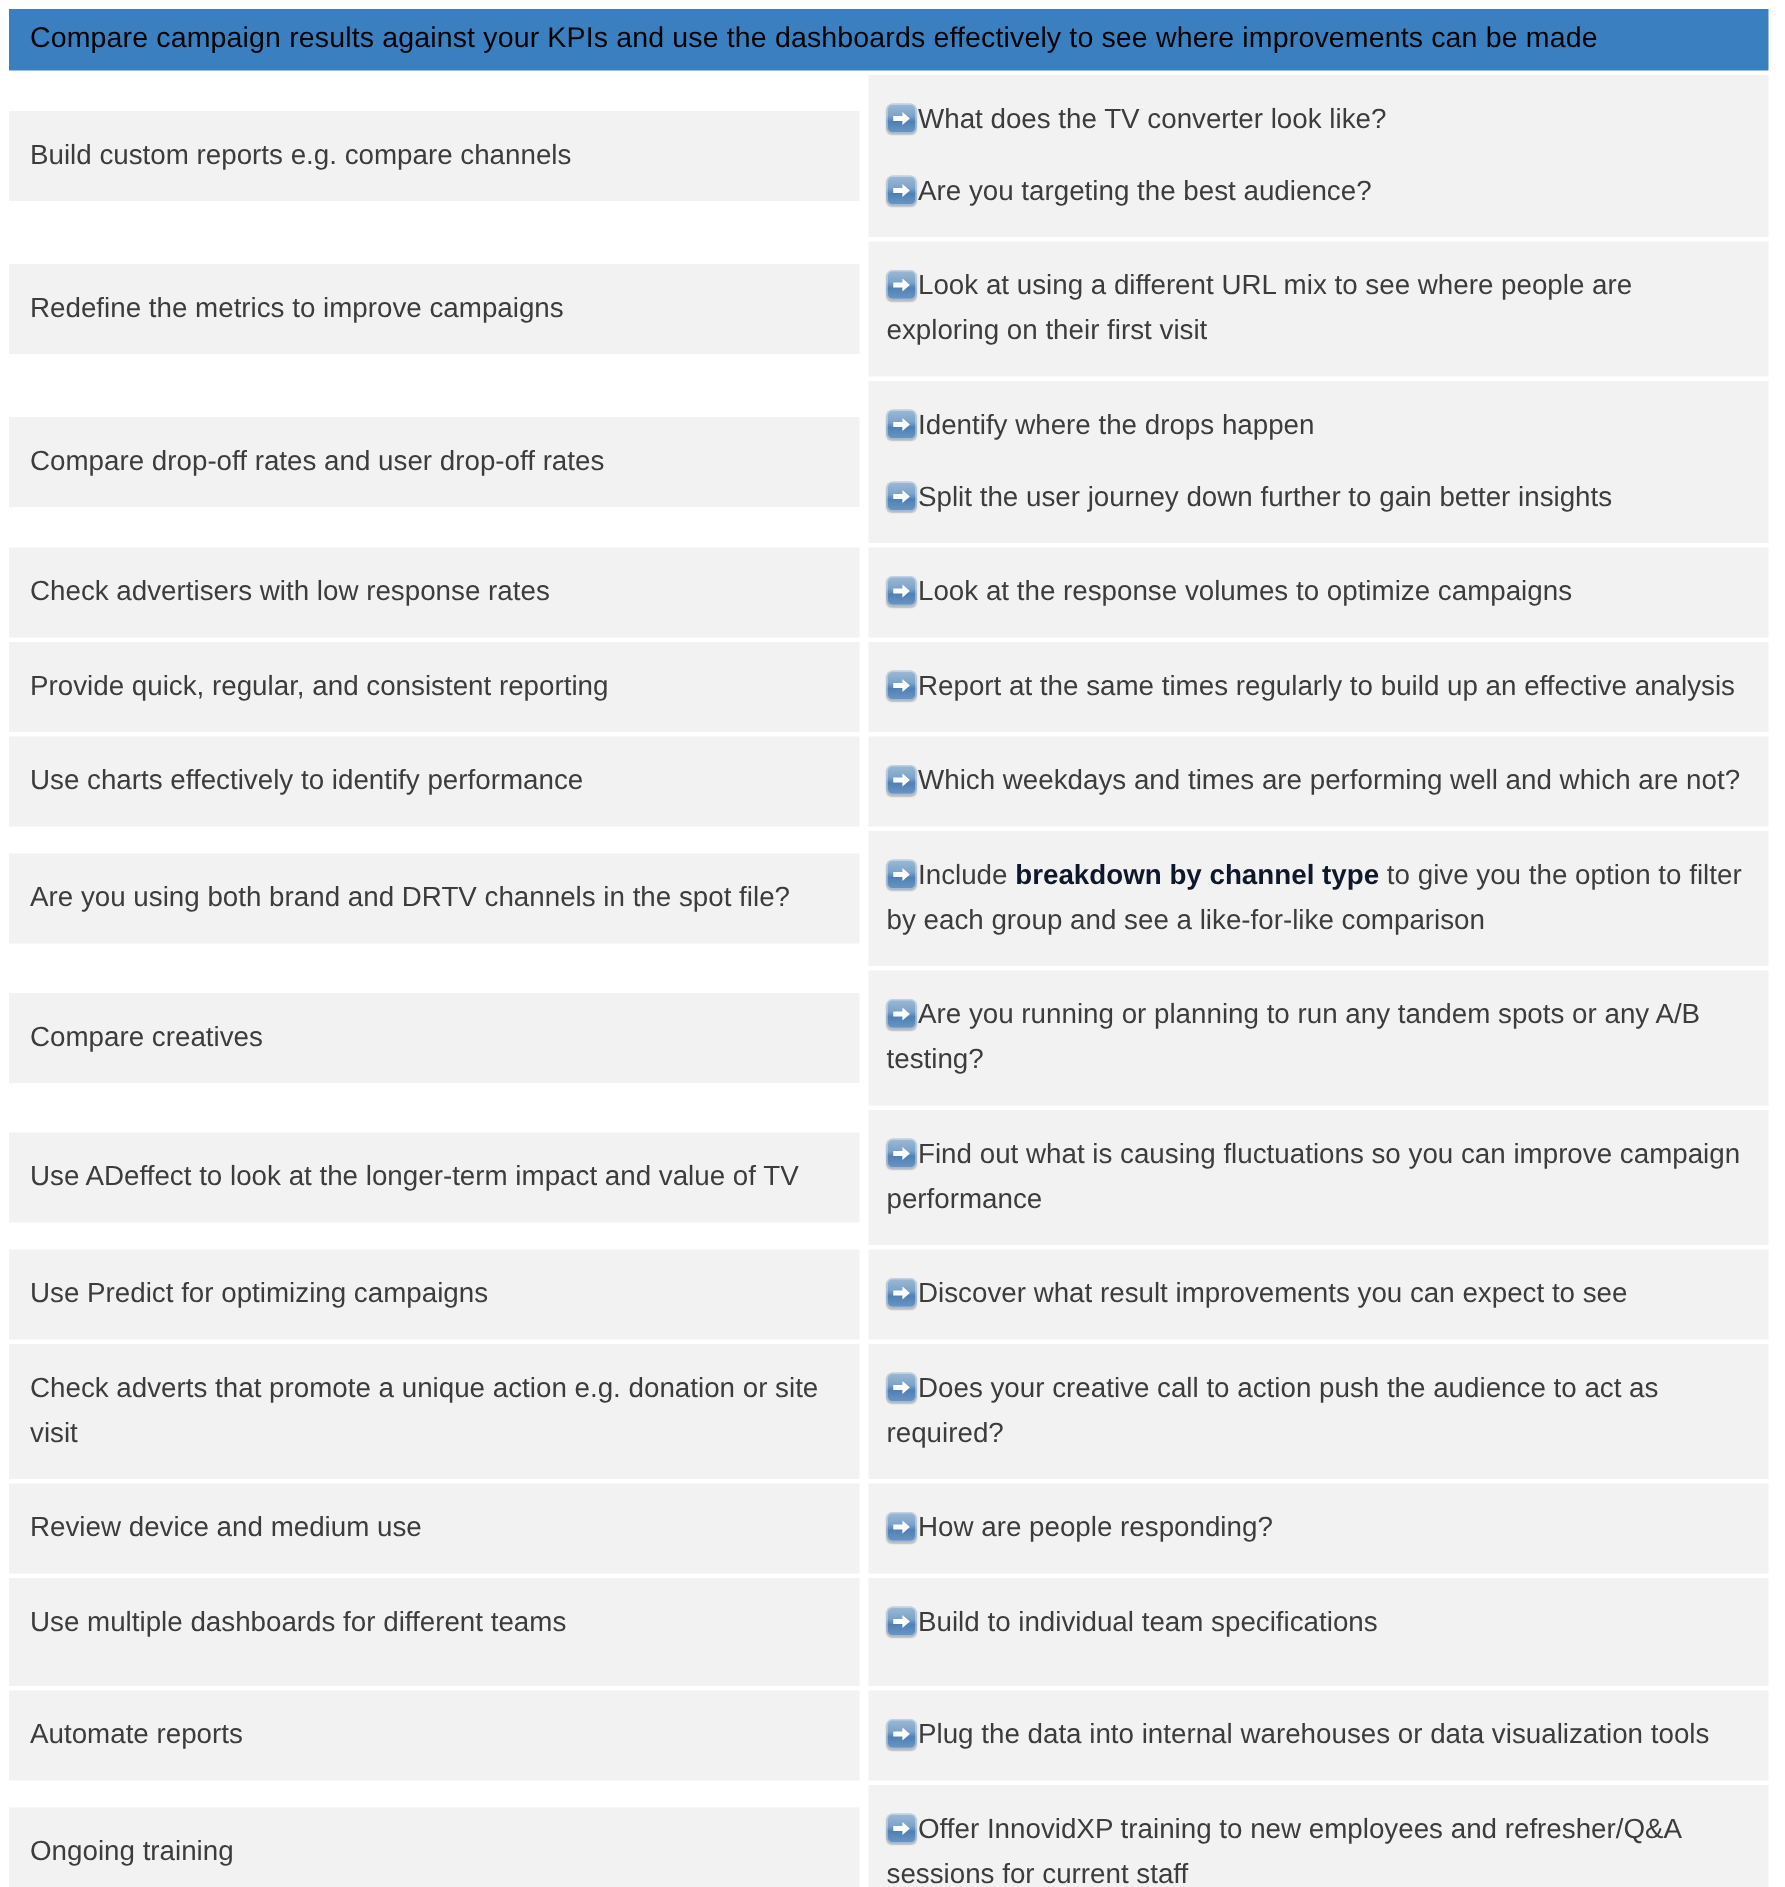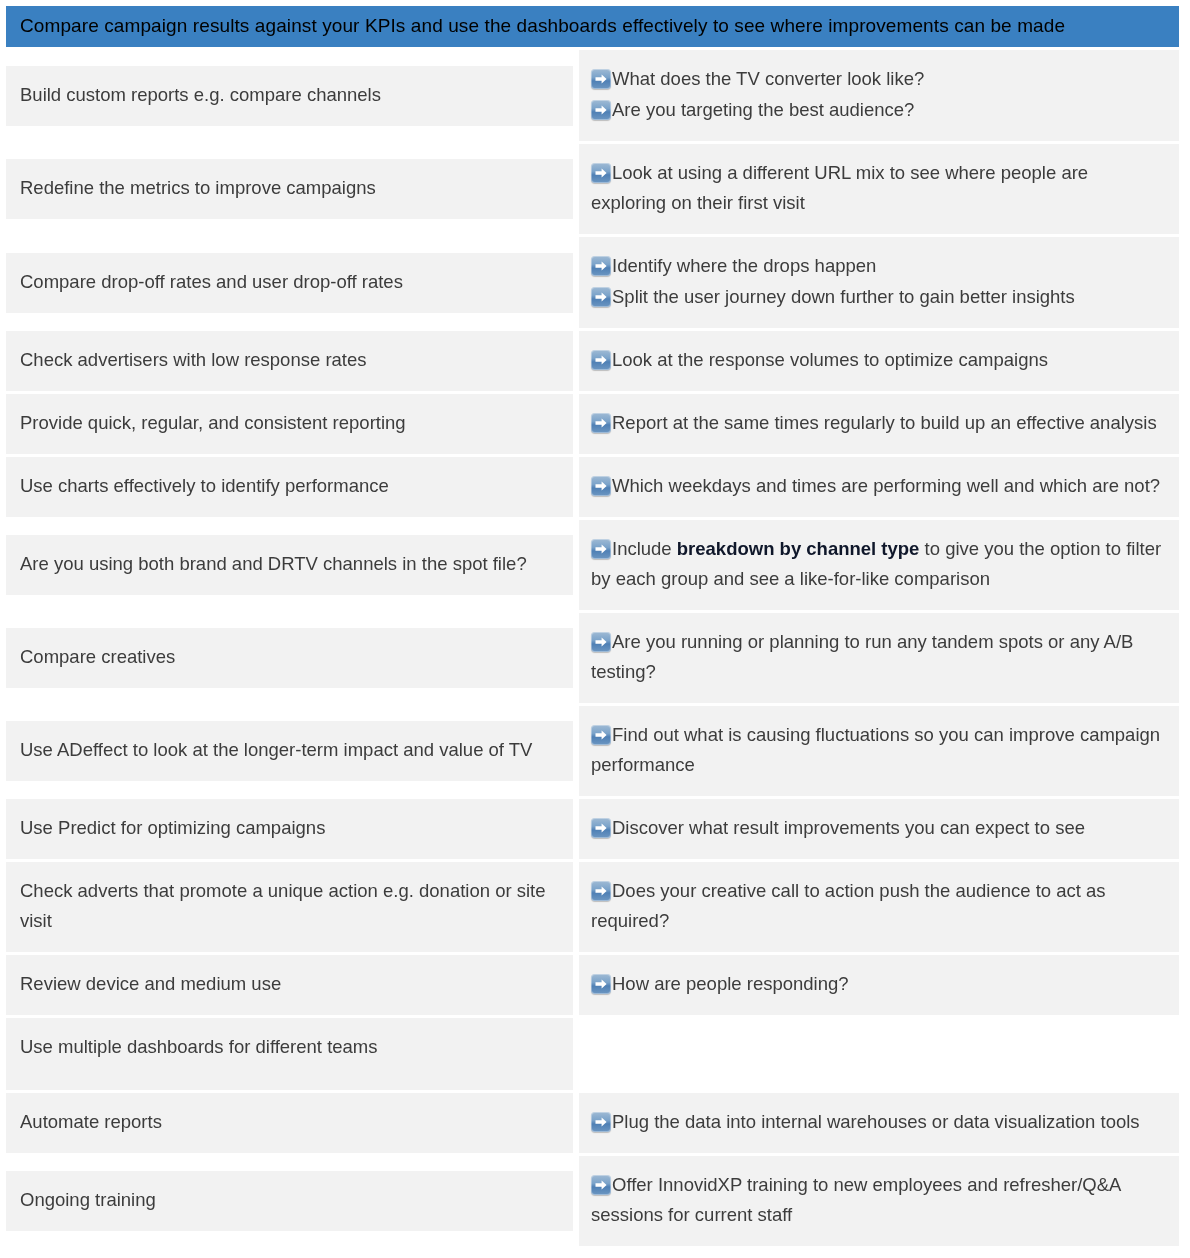--- a/index.html
+++ b/index.html
@@ -65,21 +65,21 @@
     margin-left: 6px;
     padding: 14px 16px 16px 12px;
   }
 
   .bullet {
     display: block;
     position: relative;
     padding-left: 0;
   }
   .bullet + .bullet {
-    margin-top: 1px;
+    margin-top: 18px;
   }
 
   .arrow-icon {
     display: inline-block;
     vertical-align: -4px;
     width: 20px;
     height: 20px;
     margin-right: 1px;
     border-radius: 4px;
     background: linear-gradient(180deg, #9fbad4 0%, #7ba3ca 42%, #4f80b5 60%, #6d97c2 100%);
@@ -201,20 +201,25 @@
       <div class="row">
         <div class="cell cell-left"><span>Review device and medium use</span></div>
         <div class="cell cell-right">
           <div class="bullet"><span class="arrow-icon"><svg width="16" height="16" viewBox="0 0 16 16">
                 <path d="M2.5 6.3 h6.1 V3.6 L13.6 8 l-5 4.4 V9.7 H2.5 Z" fill="#ffffff"></path>
               </svg></span><span class="rowtext">How are people responding?</span></div>
         </div>
       </div>
       <div class="row">
         <div class="cell cell-left" style="min-height: 72px;"><span>Use multiple dashboards for different teams</span></div>
+        <div class="cell cell-right" style="min-height: 72px;">
+          <div class="bullet"><span class="arrow-icon"><svg width="16" height="16" viewBox="0 0 16 16">
+                <path d="M2.5 6.3 h6.1 V3.6 L13.6 8 l-5 4.4 V9.7 H2.5 Z" fill="#ffffff"></path>
+              </svg></span><span class="rowtext">Build to individual team specifications</span></div>
+        </div>
       </div>
       <div class="row">
         <div class="cell cell-left"><span>Automate reports</span></div>
         <div class="cell cell-right">
           <div class="bullet"><span class="arrow-icon"><svg width="16" height="16" viewBox="0 0 16 16">
                 <path d="M2.5 6.3 h6.1 V3.6 L13.6 8 l-5 4.4 V9.7 H2.5 Z" fill="#ffffff"></path>
               </svg></span><span class="rowtext">Plug the data into internal warehouses or data visualization tools</span></div>
         </div>
       </div>
       <div class="row">

